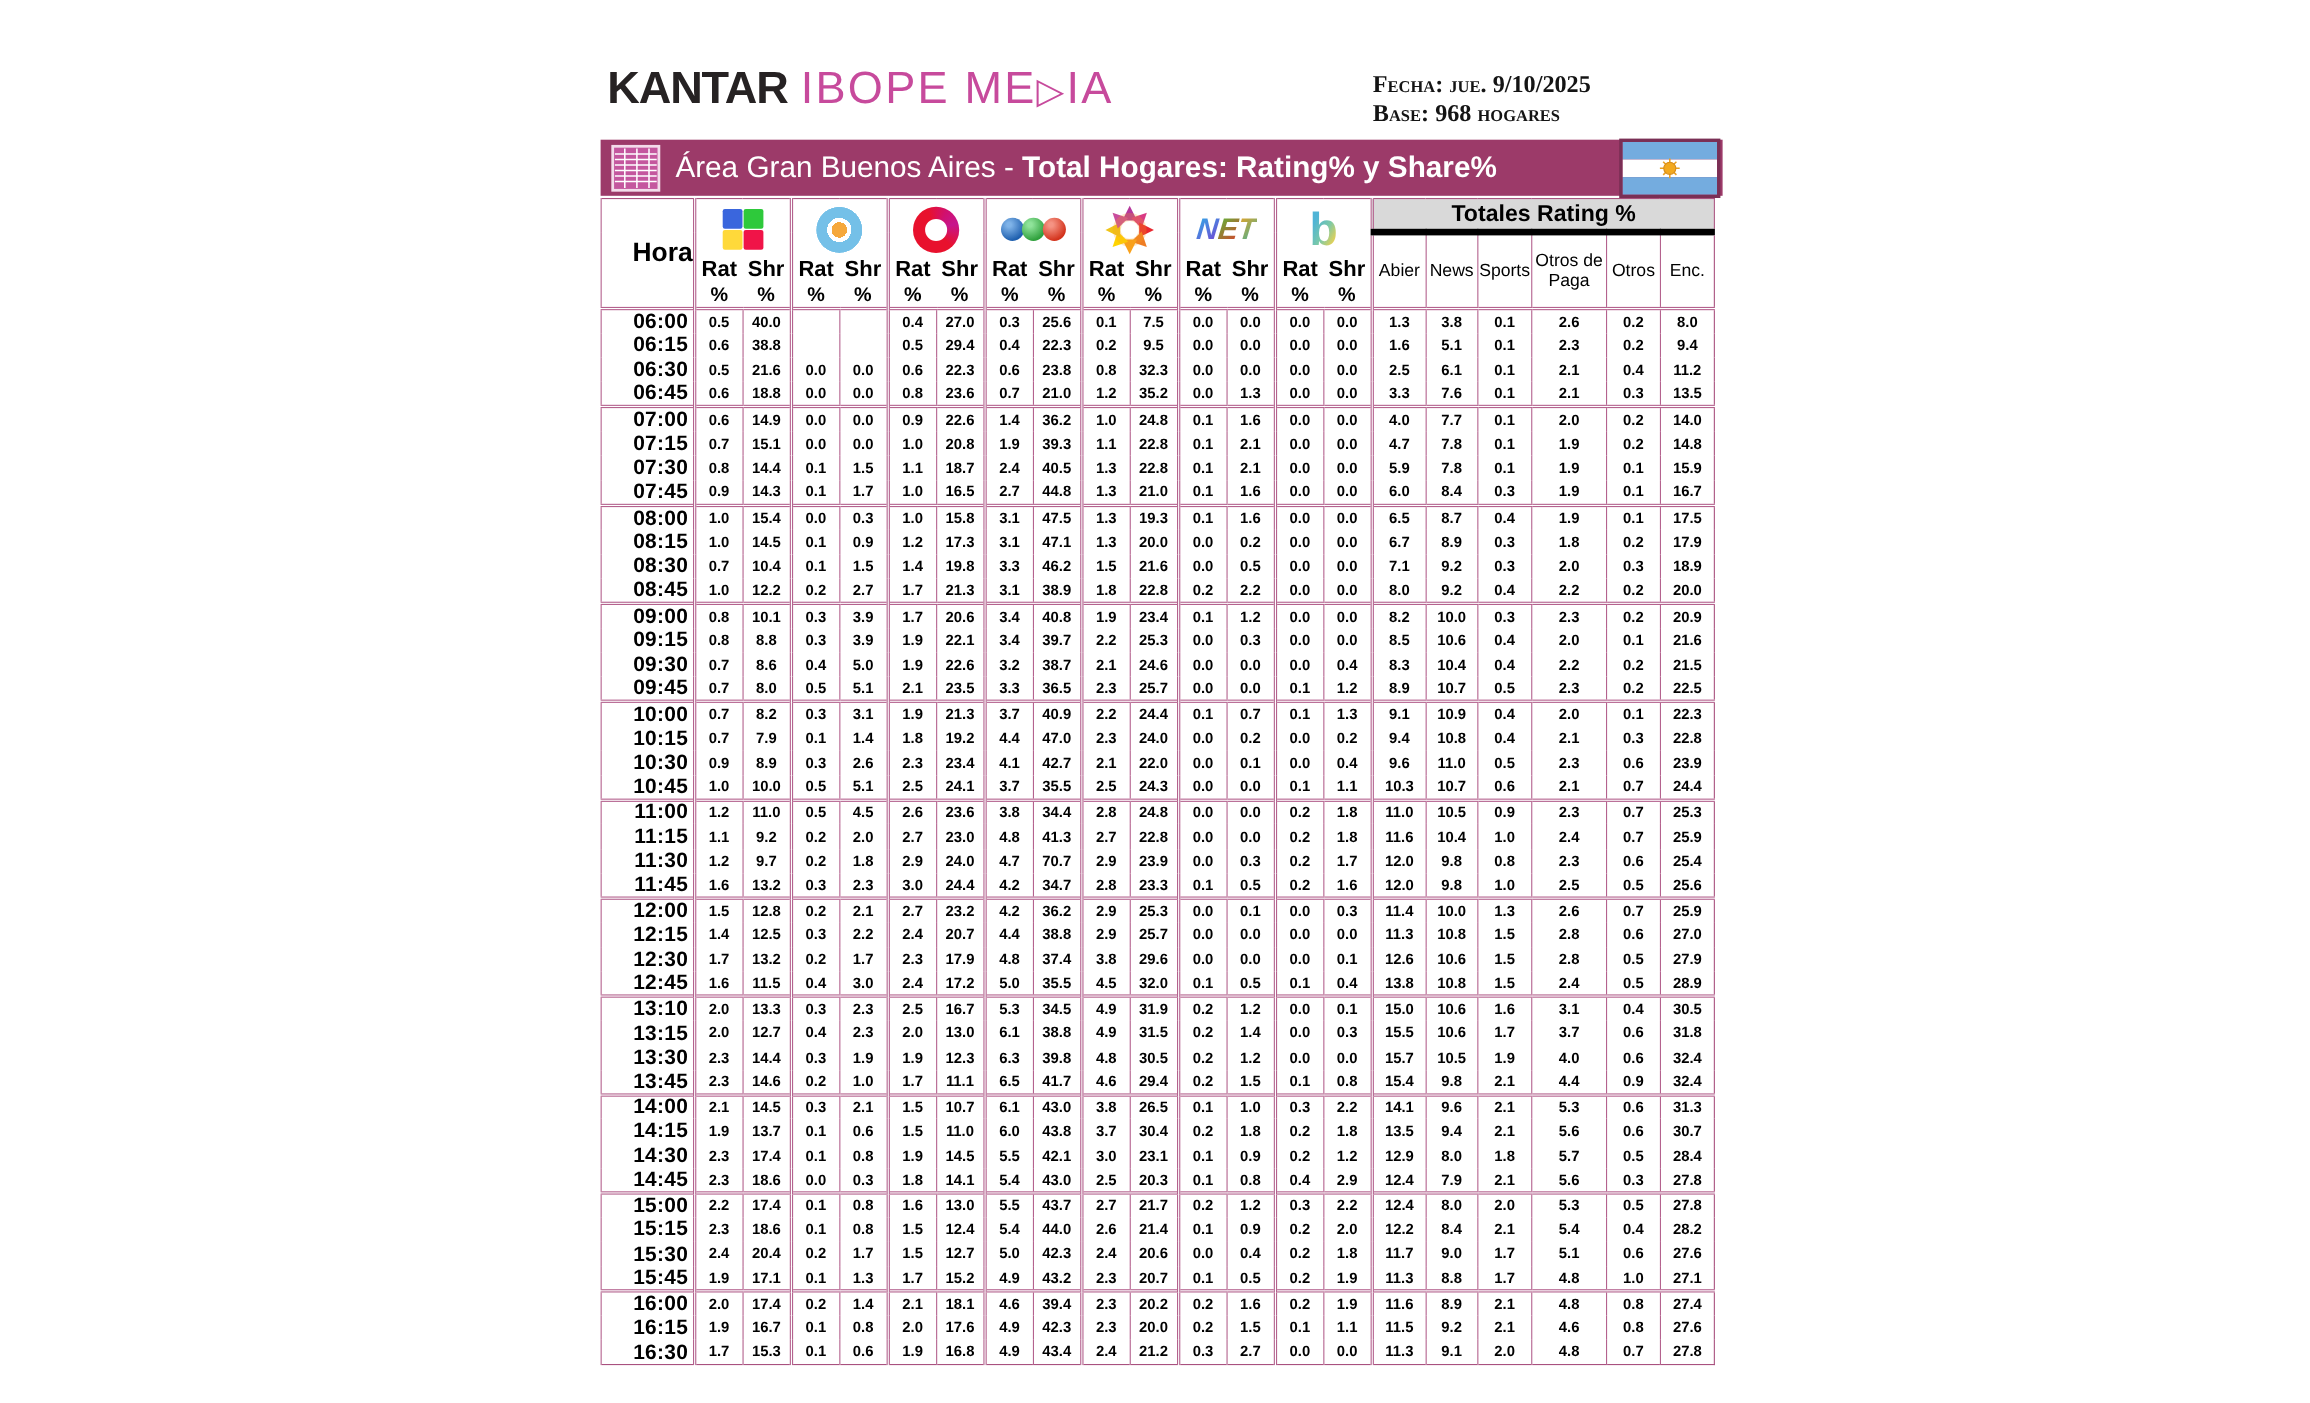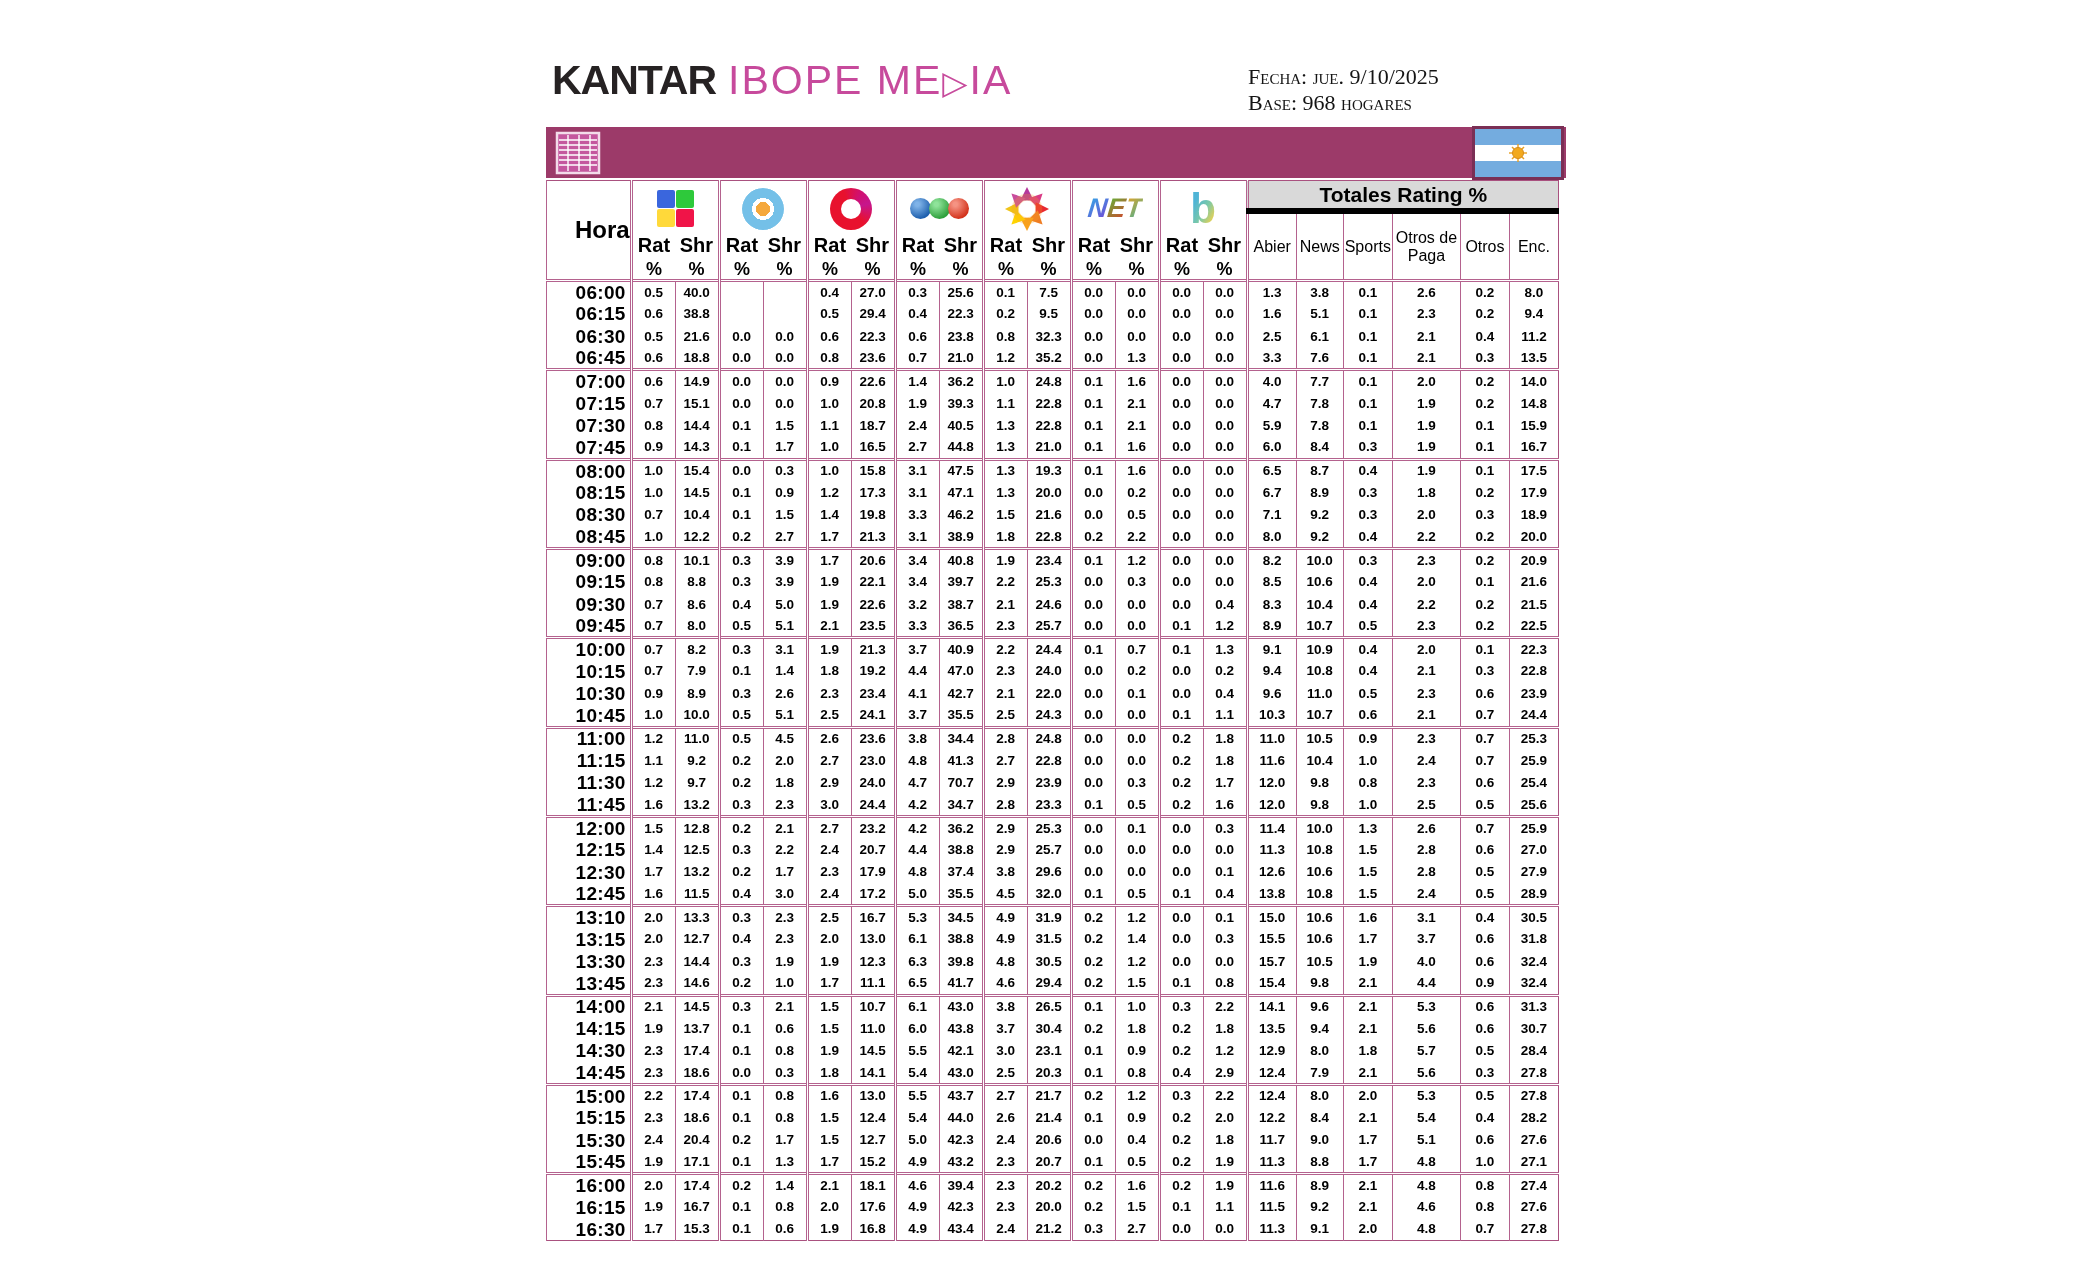--- a/index.html
+++ b/index.html
@@ -8,21 +8,21 @@
   .content{position:absolute;left:546px;top:0;width:1020px;height:1264px;margin-top:20px;}
 
   
   .brand{position:absolute;left:6px;top:40px;white-space:nowrap;font-size:41px;line-height:1;}
   .kantar{font-weight:bold;color:#262223;letter-spacing:-1px;}
   .ibope{color:#C74A9C;font-weight:400;letter-spacing:2px;margin-left:12px;}
   .ibope .tri{font-size:0.8em;}
 
   
   .meta{position:absolute;left:702px;top:44px;font-family:"Liberation Serif",serif;
-        font-variant:small-caps;font-weight:400;font-size:22px;line-height:1.2;color:#141414;}
+        font-variant:small-caps;font-weight:700;font-size:22px;line-height:1.2;color:#141414;}
 
   
   .titlebar{position:absolute;left:0;top:107px;width:1020px;height:51px;background:#9C3A69;
             display:flex;align-items:center;box-sizing:border-box;}
   .sheet-icon{margin-left:9px;line-height:0;}
   .titletext{margin-left:13px;color:#fff;font-size:27px;white-space:nowrap;}
   .titletext .b{font-weight:bold;}
   .flag{margin-left:auto;margin-right:2px;border:3px solid #7A2F55;line-height:0;}
 
   
@@ -92,20 +92,21 @@
             <line x1="4" y1="19" x2="42" y2="19"></line>
               <line x1="4" y1="24" x2="42" y2="24"></line>
             <line x1="4" y1="29" x2="42" y2="29"></line>
               <line x1="4" y1="34" x2="42" y2="34"></line>
             <line x1="13" y1="4" x2="13" y2="40"></line>
               <line x1="24" y1="4" x2="24" y2="40"></line>
             <line x1="35" y1="4" x2="35" y2="40"></line>
           </g>
         </svg>
       </span>
+      <span class="titletext"><span>Área Gran Buenos Aires - </span><span class="b">Total Hogares: Rating% y Share%</span></span>
       <span class="flag">
         <svg width="86" height="48" viewBox="0 0 86 48">
           <rect x="0" y="0" width="86" height="16" fill="#74ACDF"></rect>
           <rect x="0" y="16" width="86" height="16" fill="#FFFFFF"></rect>
           <rect x="0" y="32" width="86" height="16" fill="#74ACDF"></rect>
           <g stroke="#E8A020" stroke-width="1.4">
             <line x1="43" y1="15" x2="43" y2="33"></line>
               <line x1="34" y1="24" x2="52" y2="24"></line>
             <line x1="37" y1="18" x2="49" y2="30"></line>
               <line x1="49" y1="18" x2="37" y2="30"></line>

